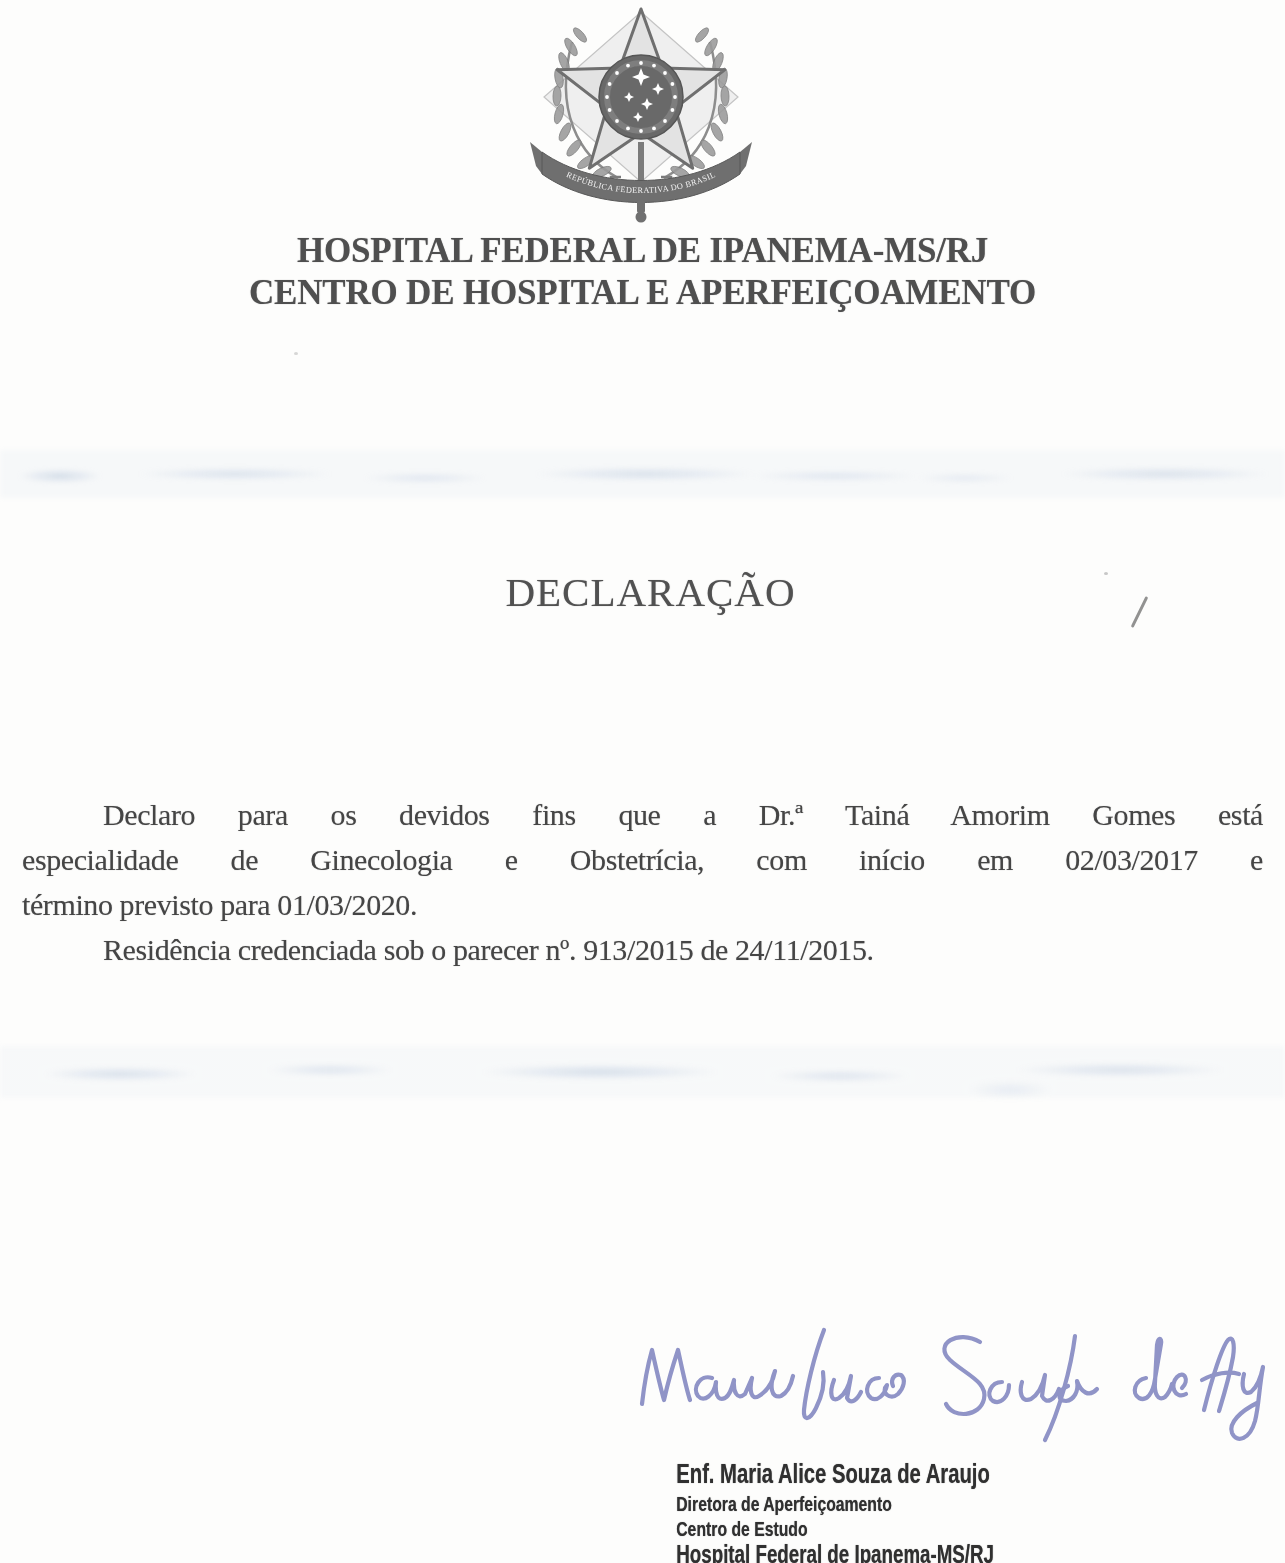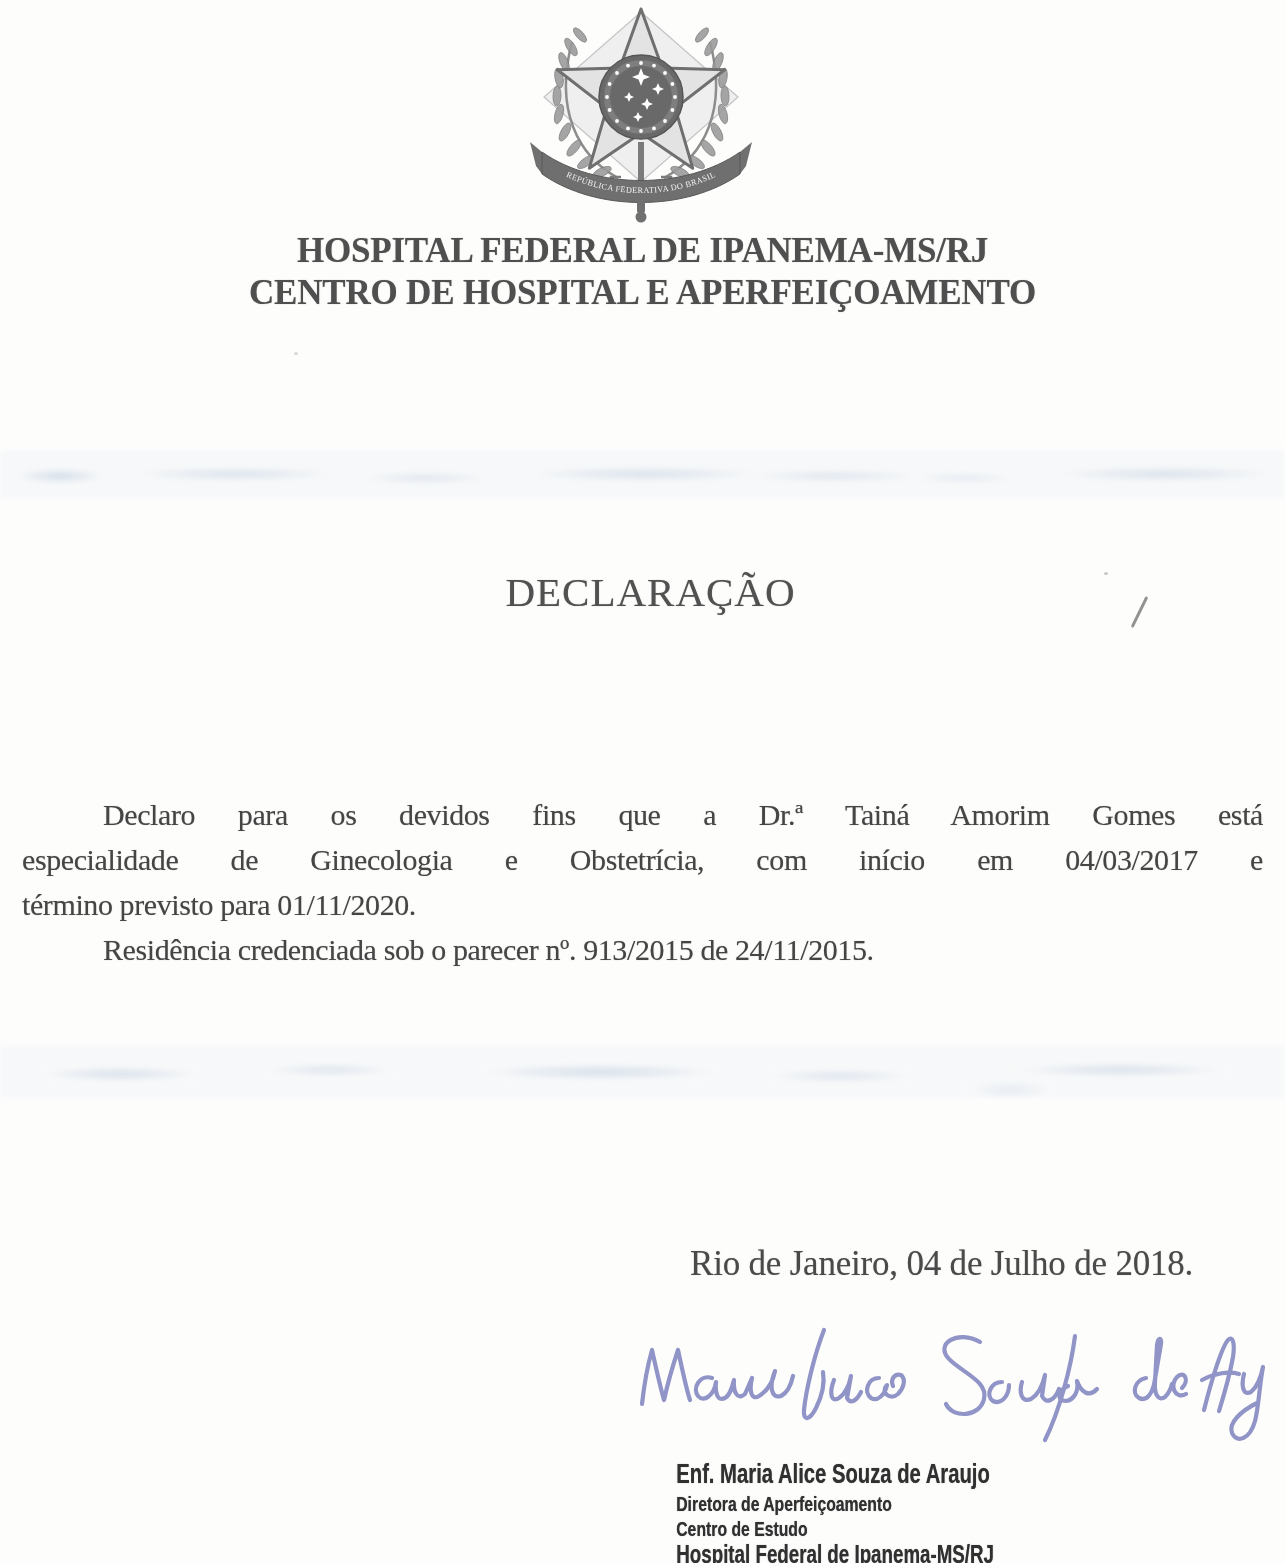--- a/index.html
+++ b/index.html
@@ -184,26 +184,25 @@
   <div class="streak streakA"></div>
   <div class="streak streakB"></div>
   <div class="slash-mark"></div>
   <div class="fleck f1"></div>
   <div class="fleck f2"></div>
 
   <div class="doc-title">DECLARAÇÃO</div>
 
   <div class="body-text">
     <div class="bline stretch ind">Declaro para os devidos fins que a Dr.ª Tainá Amorim Gomes está</div>
-    <div class="bline stretch">especialidade de Ginecologia e Obstetrícia, com início em 04/03/2017 e</div>
-    <div class="bline">término previsto para 01/11/2020.</div>
+    <div class="bline stretch">especialidade de Ginecologia e Obstetrícia, com início em 02/03/2017 e</div>
+    <div class="bline">término previsto para 01/03/2020.</div>
     <div class="bline ind">Residência credenciada sob o parecer nº. 913/2015 de 24/11/2015.</div>
   </div>
 
-  <div class="date-line">Rio de Janeiro, 04 de Julho de 2018.</div>
 
   <svg class="signature-svg" width="645" height="132" viewBox="0 0 645 132">
     <g fill="none" stroke="#8186c0" stroke-width="4.2" stroke-linecap="round" stroke-linejoin="round" opacity="0.88">
 
       <path d="M 14 88 C 16 70 20 48 24 34 C 28 52 32 70 36 84 C 40 66 46 46 50 34 C 54 52 58 72 62 84"></path>
       <path d="M 84 62 C 72 58 64 72 70 80 C 76 87 86 79 88 66 C 87 76 89 86 97 82 C 102 79 104 72 106 64 C 105 75 109 85 117 78 L 124 62 C 121 74 123 85 131 80 C 139 75 145 66 147 55 C 141 70 143 83 153 80 C 159 77 163 69 165 60"></path>
 
       <path d="M 196 14 C 186 40 178 74 176 94 C 175 106 182 104 188 92 C 194 80 197 68 195 56"></path>
       <path d="M 206 64 C 201 77 203 87 211 82 C 217 78 221 70 223 60 L 219 82 C 223 89 229 84 233 76"></path>
       <path d="M 251 62 C 240 62 235 76 243 82 C 249 86 257 79 259 69 C 252 76 262 85 270 78 C 276 72 278 63 273 59 C 267 57 262 63 265 70"></path>

